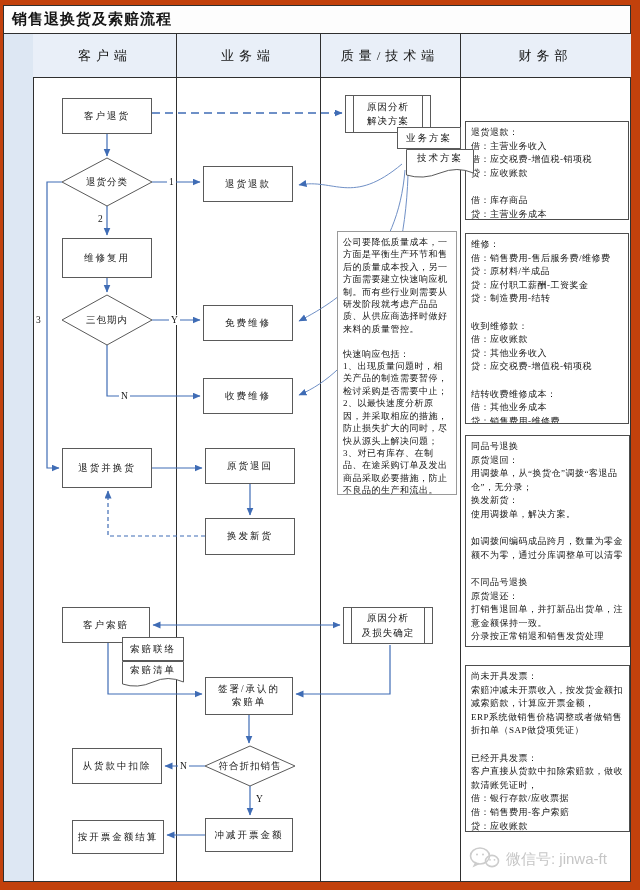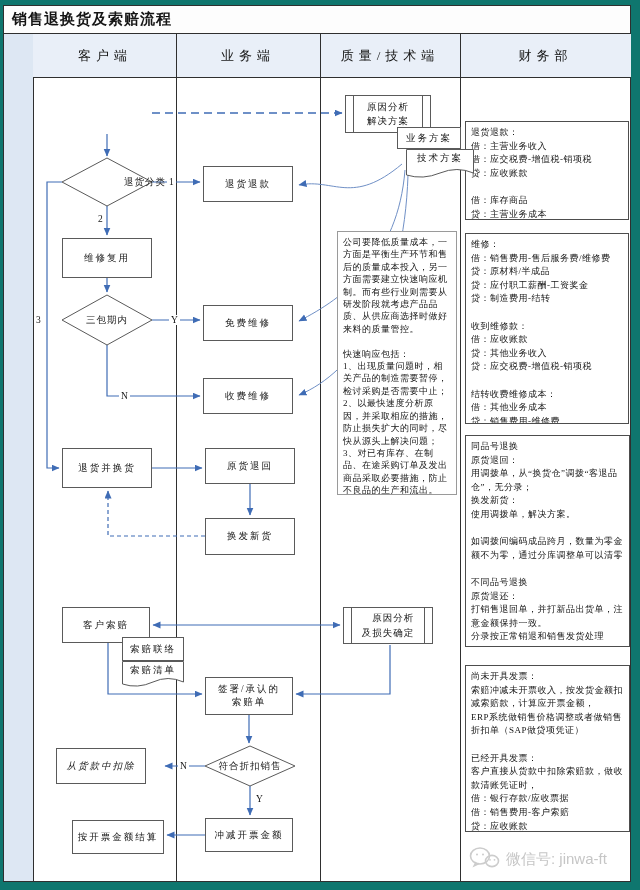--- a/index.html
+++ b/index.html
@@ -1,35 +1,35 @@
 <!DOCTYPE html>
 <html><head>
 <meta charset="utf-8">
 <style>
   html,body{margin:0;padding:0;}
-  .stage{position:relative;width:640px;height:890px;background:#0f766e;overflow:hidden;
+  .stage{position:relative;width:640px;height:890px;background:#c2410c;overflow:hidden;
          font-family:"Liberation Serif", serif;color:#151515;}
   .page{position:absolute;left:3px;top:5px;width:628px;height:877px;background:#ffffff;
         border:1px solid #2f2f2f;box-sizing:border-box;}
   .titlebar{position:absolute;left:3px;top:5px;width:628px;height:29px;box-sizing:border-box;
             border:1px solid #2f2f2f;background:#fdfdfd;display:flex;align-items:center;
             padding-left:8px;font-size:15px;font-weight:bold;letter-spacing:1px;z-index:4;}
   .strip{position:absolute;left:3px;top:33px;width:31px;height:849px;background:#dde7f3;
          box-sizing:border-box;border:1px solid #2f2f2f;z-index:1;}
   .hdrbg{position:absolute;left:33px;top:33px;width:598px;height:45px;background:#e9eff8;
          border-top:1px solid #2f2f2f;border-bottom:1px solid #2f2f2f;box-sizing:border-box;z-index:1;}
   .laneline{position:absolute;top:33px;height:849px;width:0;border-left:1px solid #2f2f2f;z-index:2;}
   .hcell{position:absolute;top:33px;height:45px;display:flex;align-items:center;justify-content:center;
          font-size:13px;letter-spacing:5px;z-index:3;}
   svg.wires{position:absolute;left:0;top:0;z-index:5;}
   .node{position:absolute;box-sizing:border-box;border:1px solid #5a5a5a;background:#fff;
         display:flex;align-items:center;justify-content:center;text-align:center;
         font-size:9.5px;letter-spacing:2px;z-index:10;white-space:pre-line;line-height:1.35;}
   .predef{position:absolute;box-sizing:border-box;border:1px solid #5a5a5a;background:#fff;
-        display:flex;align-items:center;justify-content:center;text-align:right;
+        display:flex;align-items:center;justify-content:center;text-align:center;
         font-size:9.5px;letter-spacing:1px;z-index:10;white-space:pre-line;line-height:1.5;}
   .predef::before,.predef::after{content:"";position:absolute;top:0;bottom:0;border-left:1px solid #5a5a5a;}
   .predef::before{left:7px;} .predef::after{right:7px;}
   .doc{position:absolute;z-index:12;}
   .doc .doclabel{position:absolute;left:0;right:0;top:3px;text-align:center;font-size:9.5px;letter-spacing:2px;}
   .dlabel{position:absolute;z-index:15;text-align:center;font-size:9.5px;letter-spacing:1px;
           white-space:pre-line;line-height:1.3;}
   .elabel{position:absolute;z-index:15;font-size:9.5px;background:#fff;padding:0 2px;line-height:10px;}
   .fin{position:absolute;box-sizing:border-box;border:1px solid #4d4d4d;background:#fff;
        font-size:9px;line-height:13.6px;padding:4px 5px;white-space:pre-line;z-index:10;
@@ -89,33 +89,34 @@
       <path d="M250,786 V815" marker-end="url(#ah)"></path>
       <path d="M205,835 H167" marker-end="url(#ah)"></path>
     </g>
     <g fill="#ffffff" stroke="#5a5a5a" stroke-width="1">
       <polygon points="107,158 152,182 107,206 62,182"></polygon>
       <polygon points="107,295 152,320 107,345 62,320"></polygon>
       <polygon points="250,746 295,766 250,786 205,766"></polygon>
     </g>
   </svg>
 
-  <div class="dlabel" style="left:76px;top:176px;width:90px;text-align:right;">退货分类</div>
+  <div class="node" style="left:62px;top:98px;width:90px;height:36px;">客户退货</div>
+  <div class="dlabel" style="left:62px;top:176px;width:90px;">退货分类</div>
   <div class="node" style="left:62px;top:238px;width:90px;height:40px;">维修复用</div>
   <div class="dlabel" style="left:62px;top:314px;width:90px;">三包期内</div>
   <div class="node" style="left:62px;top:448px;width:90px;height:40px;">退货并换货</div>
   <div class="node" style="left:62px;top:607px;width:88px;height:36px;">客户索赔</div>
   <div class="node" style="left:122px;top:637px;width:62px;height:24px;z-index:12;">索赔联络</div>
   <div class="doc" style="left:122px;top:661px;width:62px;height:28px;">
     <svg width="62" height="28" viewBox="0 0 62 28">
       <path d="M0.5,0.5 L61.5,0.5 L61.5,21 Q46,14 31,21 Q15.5,28 0.5,23 Z" fill="#fff" stroke="#5a5a5a" stroke-width="1"></path>
     </svg>
     <div class="doclabel">索赔清单</div>
   </div>
-  <div class="node" style="left:56px;top:748px;width:90px;height:36px;font-style:italic;">从货款中扣除</div>
+  <div class="node" style="left:72px;top:748px;width:90px;height:36px;">从货款中扣除</div>
   <div class="node" style="left:72px;top:820px;width:92px;height:34px;">按开票金额结算</div>
 
   <div class="node" style="left:203px;top:166px;width:90px;height:36px;">退货退款</div>
   <div class="node" style="left:203px;top:305px;width:90px;height:36px;">免费维修</div>
   <div class="node" style="left:203px;top:378px;width:90px;height:36px;text-align:right;">收费维修</div>
   <div class="node" style="left:205px;top:448px;width:90px;height:36px;">原货退回</div>
   <div class="node" style="left:205px;top:518px;width:90px;height:37px;">换发新货</div>
   <div class="node" style="left:205px;top:677px;width:88px;height:38px;">签署/承认的
 索赔单</div>
   <div class="dlabel" style="left:205px;top:760px;width:90px;">符合折扣销售</div>

